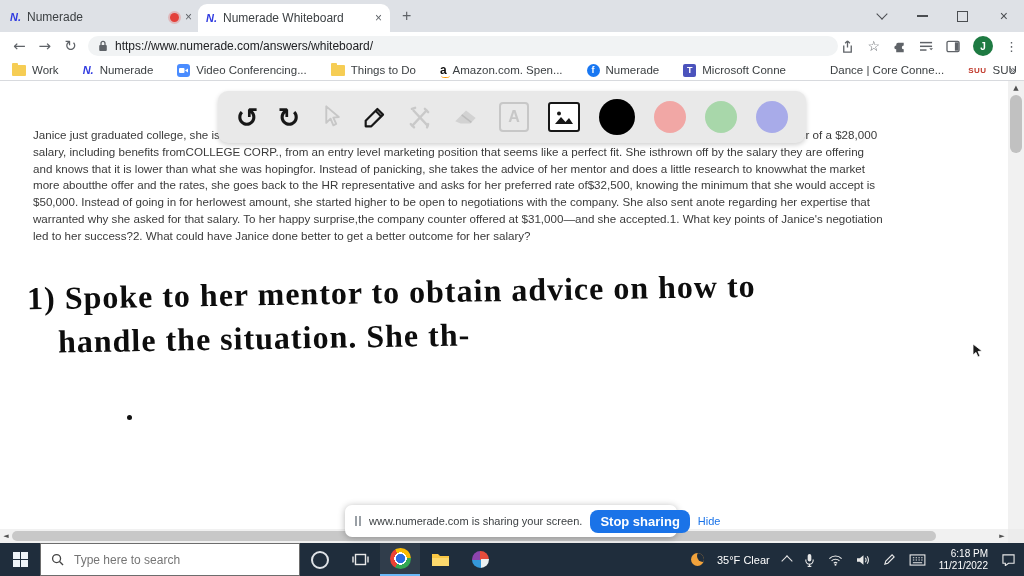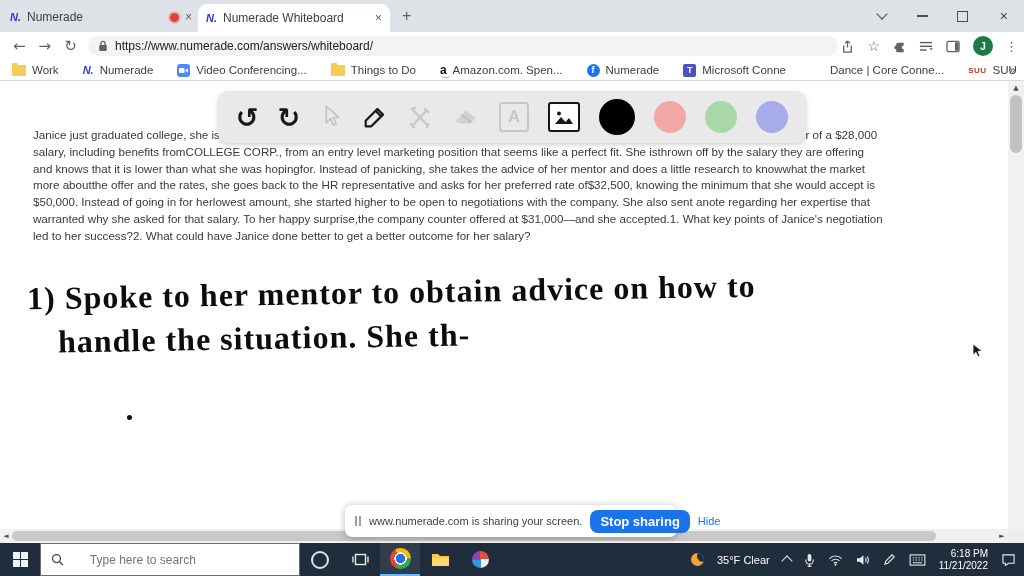--- a/index.html
+++ b/index.html
@@ -87,21 +87,21 @@
   .pausebars i{width:2px;height:10px;background:#9aa0a6;}
   .sharemsg{font-size:11px;color:#3c4043;white-space:nowrap;}
   .stopbtn{background:#1a73e8;color:#fff;font-size:13px;font-weight:bold;border:none;border-radius:8px;padding:4px 10px;white-space:nowrap;}
   .hidelink{color:#1a73e8;font-size:11px;}
 
   
   .taskbar{position:absolute;left:0;top:543px;width:1024px;height:33px;background:#1f2d3c;display:flex;align-items:center;color:#eee;}
   .startbtn{width:40px;height:33px;display:flex;align-items:center;justify-content:center;}
   .winlogo{display:grid;grid-template-columns:7px 7px;grid-template-rows:7px 7px;gap:1px;}
   .winlogo i{background:#eef3f8;}
-  .tbsearch{width:260px;height:33px;background:#fff;display:flex;align-items:center;gap:24px;padding:0 10px;box-sizing:border-box;border:1px solid #6d6d6d;}
+  .tbsearch{width:260px;height:33px;background:#fff;display:flex;align-items:center;gap:8px;padding:0 10px;box-sizing:border-box;border:1px solid #6d6d6d;}
   .tbsearch input{border:none;outline:none;font-size:12px;color:#444;width:200px;font-family:"Liberation Sans",sans-serif;background:transparent;}
   .tbtn{width:40px;height:33px;display:flex;align-items:center;justify-content:center;box-sizing:border-box;}
   .tb-active{background:rgba(255,255,255,.08);border-bottom:2px solid #6ab8f7;}
   .cortana{width:14px;height:14px;border:2px solid #dfe3e8;border-radius:50%;}
   .chromeball{width:21px;height:21px;border-radius:50%;
     background:radial-gradient(circle at 50% 50%, #2b6de0 0 30%, #fff 31% 41%, rgba(0,0,0,0) 42%),
                conic-gradient(from -150deg, #ea4335 0 120deg, #fbbc05 120deg 240deg, #34a853 240deg 360deg);}
   .appball{width:17px;height:17px;border-radius:50%;background:conic-gradient(#e74c3c 0 25%,#ecf0f1 25% 50%,#3498db 50% 75%,#8e44ad 75% 100%);}
   .tray{position:absolute;right:0;top:0;height:33px;display:flex;align-items:center;gap:13px;padding-right:8px;}
   .moon{width:13px;height:13px;border-radius:50%;background:#f2a33c;position:relative;overflow:hidden;}

